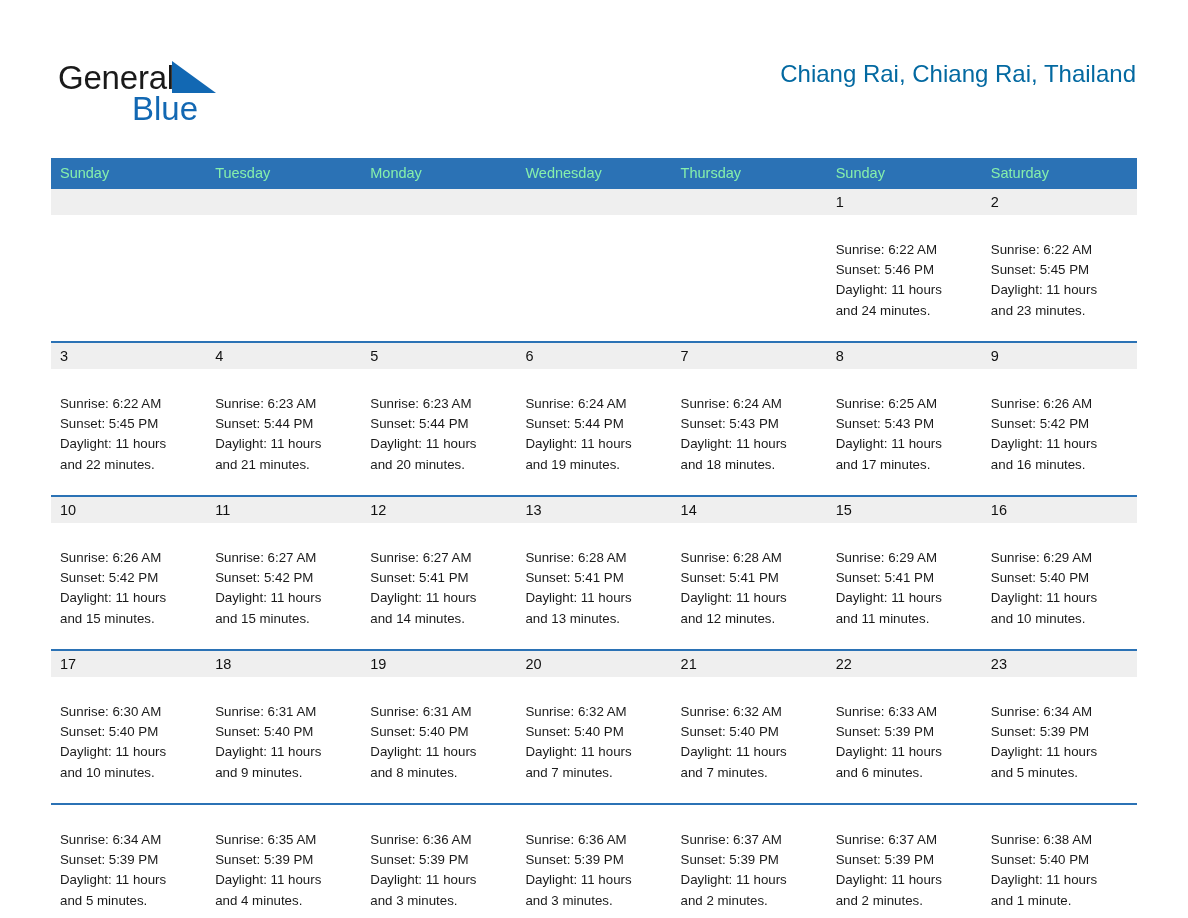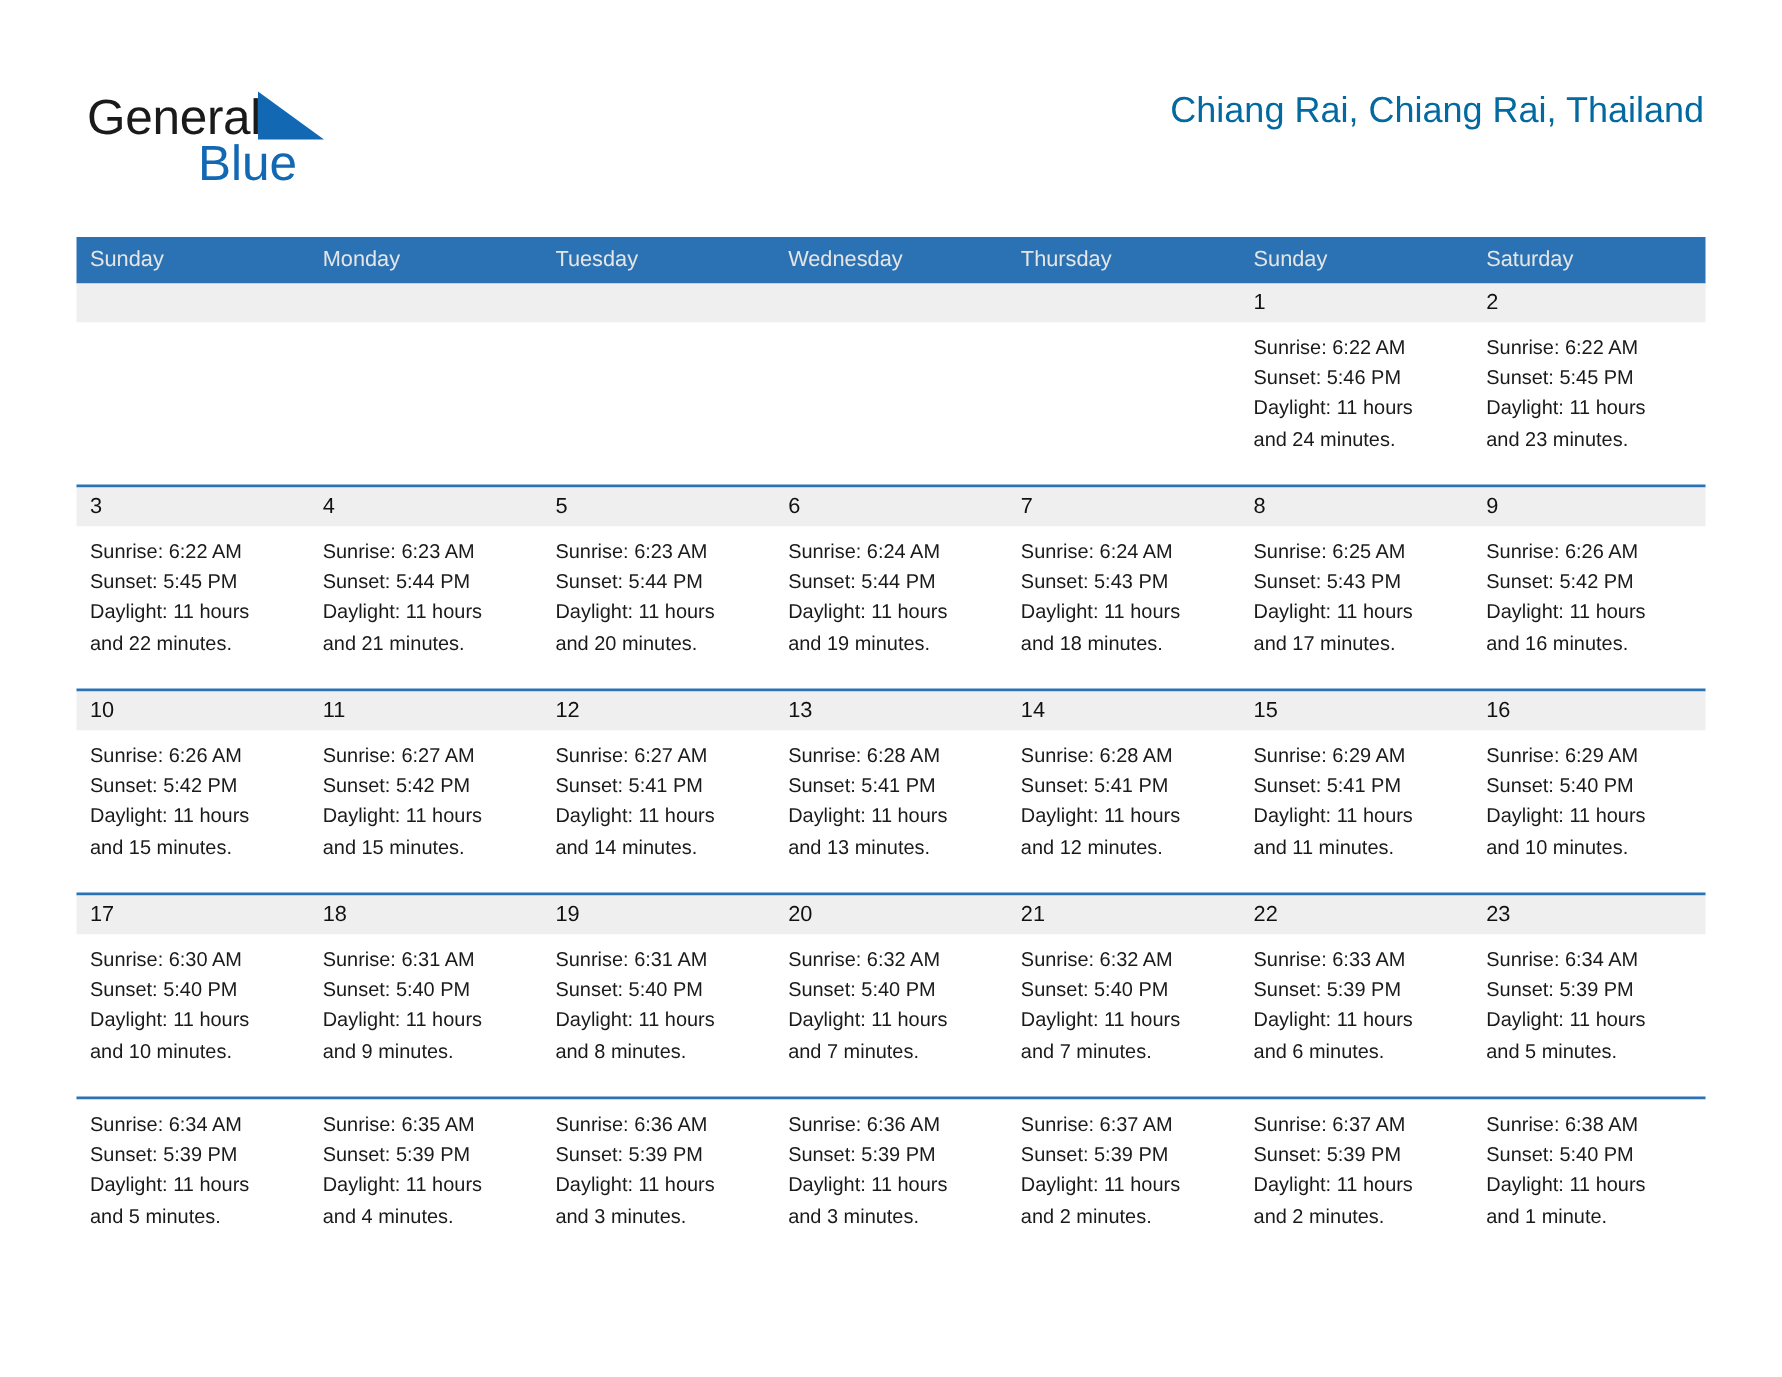--- a/index.html
+++ b/index.html
@@ -99,21 +99,21 @@
     top: 158px;
     width: 1086px;
   }
   .weekdays {
     display: grid;
     grid-template-columns: repeat(7, 1fr);
     background: #2b72b5;
     height: 31px;
   }
   .weekday {
-    color: #e5e5e5;
+    color: #86efac;
     font-size: 14.5px;
     line-height: 31px;
     padding-left: 9px;
     white-space: nowrap;
     overflow: hidden;
   }
 
   .week {
     border-top: 2px solid #2b72b5;
   }
@@ -130,20 +130,21 @@
     font-size: 14.5px;
     line-height: 26px;
     padding-left: 9px;
     color: #111111;
   }
   .week-bodies {
     display: grid;
     grid-template-columns: repeat(7, 1fr);
     height: 108px;
     background: #ffffff;
+    margin-top: 18px;
   }
   .daycell {
     padding: 7px 9px 0 9px;
     box-sizing: border-box;
   }
   .dayline {
     font-size: 13.3px;
     line-height: 20.2px;
     color: #1a1a1a;
     white-space: nowrap;
@@ -169,22 +170,22 @@
 
     <div class="title-block">
       <div class="location-title">Chiang Rai, Chiang Rai, Thailand</div>
     </div>
 
   </div>
 
   <div class="calendar">
     <div class="weekdays" id="weekday-header">
         <div class="weekday">Sunday</div>
+        <div class="weekday">Tuesday</div>
         <div class="weekday">Monday</div>
-        <div class="weekday">Tuesday</div>
         <div class="weekday">Wednesday</div>
         <div class="weekday">Thursday</div>
         <div class="weekday">Sunday</div>
         <div class="weekday">Saturday</div>
       </div>
     <div id="weeks-container">
         <div class="week">
           <div class="week-numbers">
             <div class="daynum"></div>
             <div class="daynum"></div>

